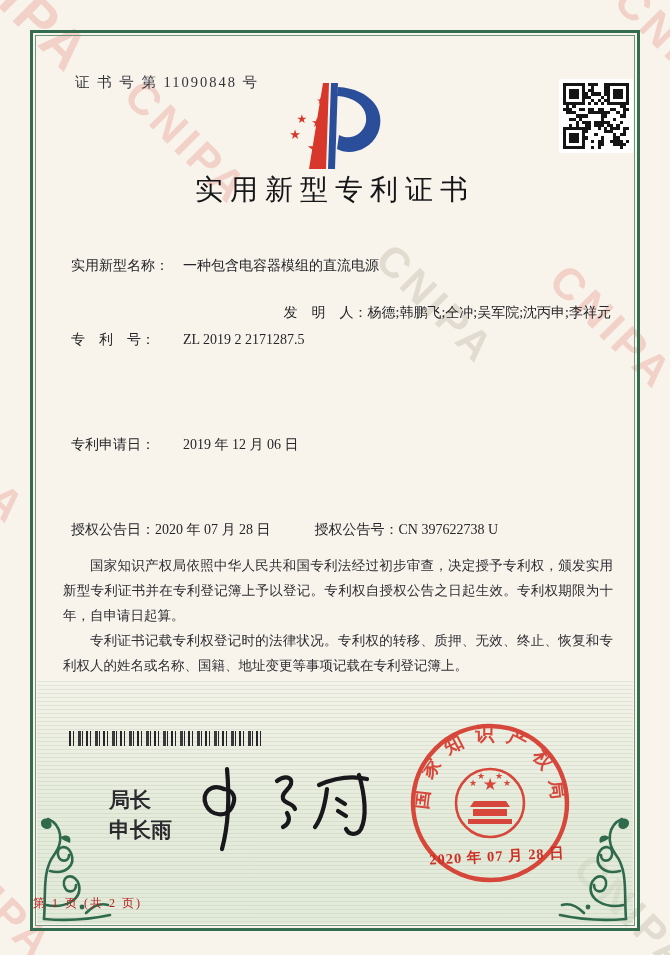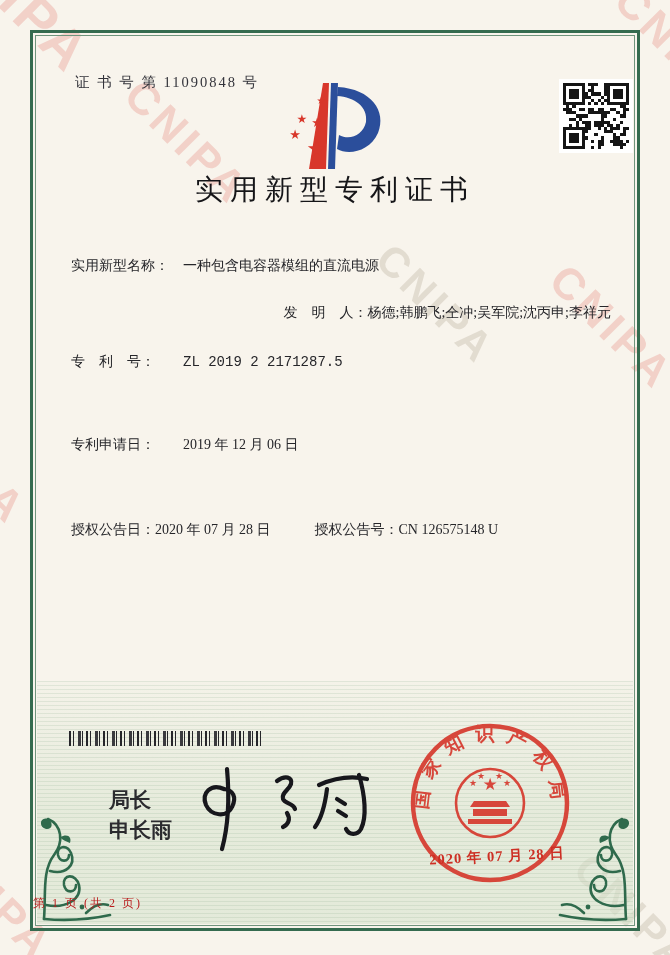--- a/index.html
+++ b/index.html
@@ -44,21 +44,21 @@
   .qr{
     left:526px;top:46px;width:66px;height:66px;padding:4px;background:#fff;
     display:grid;grid-template-columns:repeat(21,1fr);grid-auto-rows:1fr;gap:0;
   }
   .qr i{display:block;}
   .qr i.on{background:#151515;}
   
   .row{left:38px;width:540px;font-size:14px;line-height:20px;}
   .row .lab{display:inline-block;width:112px;vertical-align:top;white-space:nowrap;}
   .row .val{display:inline-block;max-width:392px;vertical-align:top;}
-  .f1{top:223px;} .f2{top:270px;text-align:right;} .f3{top:319px;font-family:Liberation Mono, monospace;} .f4{top:360px;margin-top:42px;} .f5{top:401px;} .f6{top:445px;}
+  .f1{top:223px;} .f2{top:270px;text-align:right;} .f3{top:297px;} .f4{top:360px;margin-top:42px;} .f5{top:401px;} .f6{top:445px;}
   .grant{top:488px;left:38px;width:545px;font-size:14px;white-space:nowrap;}
   .grant .g2{margin-left:44px;}
   
   .paras{left:30px;right:24px;top:520px;}
   .paras p{margin:0;font-size:13.5px;line-height:25px;text-indent:2em;text-align:justify;color:#2e2e33;}
   
   .barcode{
     left:36px;top:698px;width:192px;height:15px;
     background:repeating-linear-gradient(90deg,
       #26262a 0 2px, transparent 2px 4px,
@@ -603,23 +603,27 @@
     <span class="lab">发　明　人：</span><span class="val">杨德;韩鹏飞;仝冲;吴军院;沈丙申;李祥元</span>
   </div>
   <div class="row f3">
     <span class="lab">专　利　号：</span><span class="val">ZL 2019 2 2171287.5</span>
   </div>
   <div class="row f4">
     <span class="lab">专利申请日：</span><span class="val">2019 年 12 月 06 日</span>
   </div>
 
   <div class="grant">
-    <span>授权公告日：</span><span>2020 年 07 月 28 日</span><span class="g2">授权公告号：</span><span>CN 126575148 U</span>
-  </div>
-
+    <span>授权公告日：</span><span>2020 年 07 月 28 日</span><span class="g2">授权公告号：</span><span>CN 397622738 U</span>
+  </div>
+
+  <div class="paras">
+    <p>国家知识产权局依照中华人民共和国专利法经过初步审查，决定授予专利权，颁发实用新型专利证书并在专利登记簿上予以登记。专利权自授权公告之日起生效。专利权期限为十年，自申请日起算。</p>
+    <p>专利证书记载专利权登记时的法律状况。专利权的转移、质押、无效、终止、恢复和专利权人的姓名或名称、国籍、地址变更等事项记载在专利登记簿上。</p>
+  </div>
 
   <div class="barcode"></div>
 
   <div class="signer">
     <div>局长</div>
     <div>申长雨</div>
   </div>
 
   <div class="sig">
     <svg viewBox="0 0 202 96" width="202" height="96">

